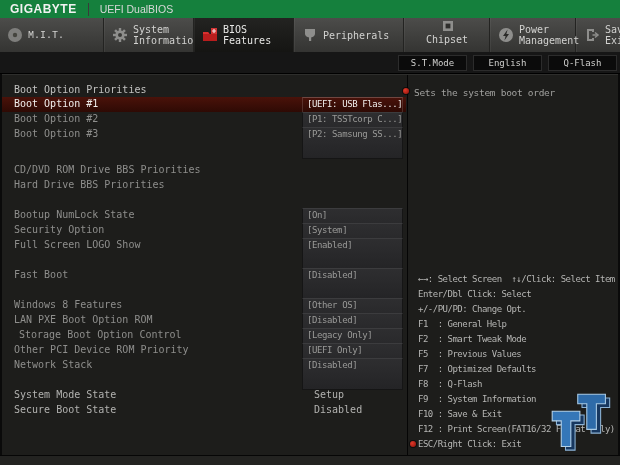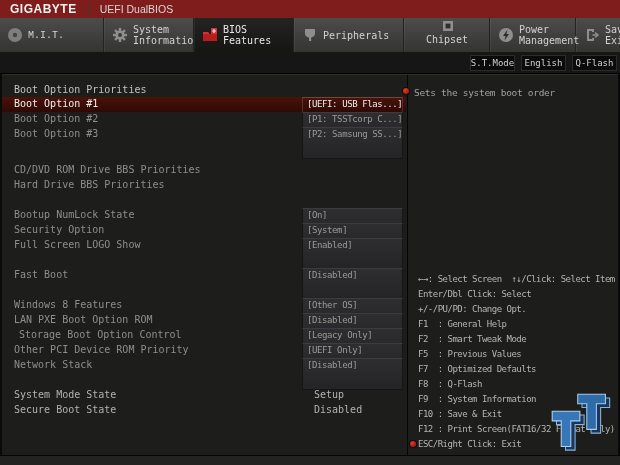--- a/index.html
+++ b/index.html
@@ -1,38 +1,38 @@
 <!DOCTYPE html>
 <html><head>
 <meta charset="utf-8">
 <style>
   *{margin:0;padding:0;box-sizing:border-box}
   html,body{width:620px;height:465px;overflow:hidden;background:#000}
   body{font-family:"DejaVu Sans Mono",monospace}
   .screen{position:relative;width:620px;height:465px;background:#0a0a0a}
 
   
-  .topbar{position:absolute;top:0;left:0;right:0;height:18px;background:#7f1d1d;display:flex;align-items:center}
+  .topbar{position:absolute;top:0;left:0;right:0;height:18px;background:#15803d;display:flex;align-items:center}
   .brand{font-family:"Liberation Sans",sans-serif;font-weight:bold;font-size:12px;color:#f2f2f2;letter-spacing:.5px;margin-left:10px}
   .top-divider{width:1px;height:13px;background:#3a3a3a;margin:0 11px}
   .product{font-family:"Liberation Sans",sans-serif;font-size:10.5px;color:#d8d8d8}
 
   
   .tabbar{position:absolute;top:18px;left:0;right:0;height:34px;display:flex;background:linear-gradient(#4c4c4a,#343432)}
   .tab{display:flex;align-items:center;border-right:1px solid #232321;border-left:1px solid rgba(255,255,255,.05);cursor:pointer;flex:none}
   .tab:first-child{border-left:none}
   .tab-icon{width:16px;height:16px;margin:0 5px 0 7px;flex:none}
   .tab-icon svg{width:16px;height:16px;display:block}
   .tab-label{font-size:10px;line-height:11px;color:#d2d2d0;white-space:pre-line}
   .tab.active{background:linear-gradient(#232321,#151513)}
   .tab.active .tab-label{color:#e8e8e6}
 
   
   .quickbar{position:absolute;top:52px;left:0;right:0;height:22px;background:#161616;border-bottom:1px solid #000;display:flex;justify-content:flex-end;align-items:center;gap:6px;padding-right:3px}
-  .qbtn{width:45px;height:16px;background:#0b0b0b;border:1px solid #2c2c2c;color:#d0d0ce;font-size:9px;display:flex;align-items:center;justify-content:center;cursor:pointer}
+  .qbtn{width:69px;height:16px;background:#0b0b0b;border:1px solid #2c2c2c;color:#d0d0ce;font-size:9px;display:flex;align-items:center;justify-content:center;cursor:pointer}
 
   
   .main{position:absolute;top:74px;left:2px;width:616px;height:381px;background:#1d1d1b;border-top:1px solid #2e2e2c}
   .left-panel{position:absolute;left:0;top:0;width:404px;height:100%;padding-top:8px}
   .right-panel{position:absolute;left:405px;right:0;top:0;bottom:0;border-left:1px solid #050505}
 
   .row{position:relative;height:15px}
   .row .lbl{position:absolute;left:12px;top:1px;font-size:10px;color:#8e8e8c;white-space:pre}
   .row.section{height:14px}
   .row.section .lbl{color:#c2c2c0}

